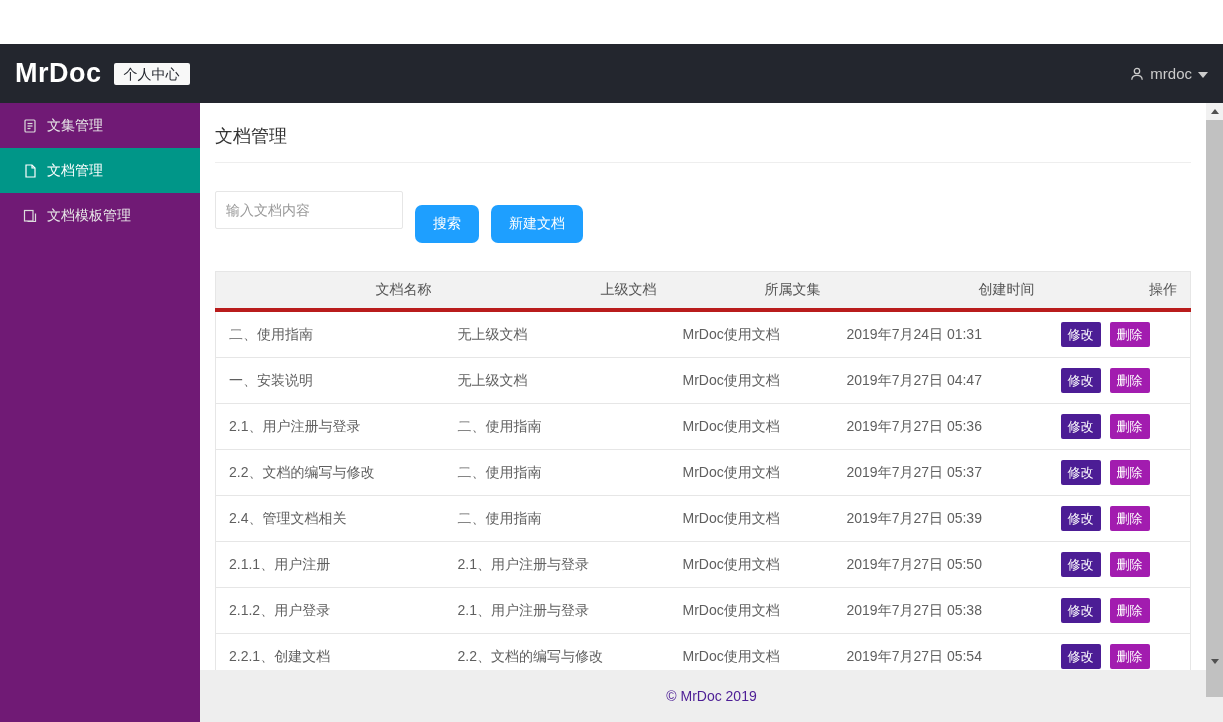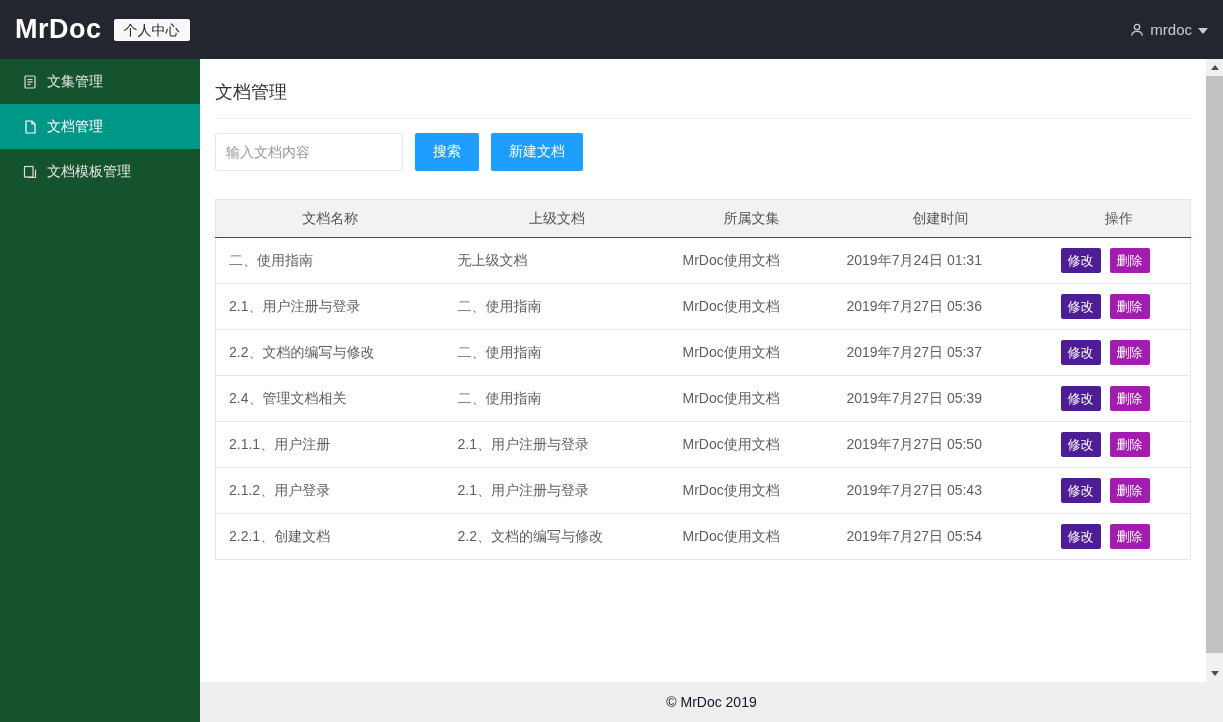--- a/index.html
+++ b/index.html
@@ -1,65 +1,65 @@
 <!DOCTYPE html>
 <html><head>
 <meta charset="utf-8">
 <style>
   * { margin:0; padding:0; box-sizing:border-box; }
   html,body { width:1223px; height:722px; overflow:hidden; }
   body { font-family:"Liberation Sans","DejaVu Sans",sans-serif; font-size:14px; color:#333; background:#fff; }
   .page { width:1223px; height:722px; display:flex; flex-direction:column; }
 
   
-  .topbar { height:59px; background:#23262E; display:flex; align-items:center; padding:1px 15px; flex:none; }
+  .topbar { height:59px; background:#23262E; display:flex; align-items:center; padding:1px 15px; flex:none;margin-top:44px; }
   .logo { color:#fff; font-size:27px; font-weight:bold; letter-spacing:0.5px; }
   .badge { margin-left:12px; background:#f8f8f8; color:#23262E; font-size:14px; padding:4px 10px; border-radius:2px; line-height:1; }
   .topbar-right { margin-left:auto; display:flex; align-items:center; color:#cccccc; font-size:15px; }
   .topbar-right .uname { margin:0 6px 0 5px; }
   .caret-down { width:0; height:0; border-left:5px solid transparent; border-right:5px solid transparent; border-top:6px solid #cccccc; display:inline-block; margin-top:2px; }
 
   
   .body-row { flex:1; display:flex; min-height:0; }
-  .sidebar { width:200px; background:#14532d; flex:none; padding-top:0; }
+  .sidebar { width:200px; background:#701a75; flex:none; padding-top:0; }
   .side-item { height:45px; display:flex; align-items:center; padding-left:22px; color:#e8e8e8; font-size:14px; cursor:pointer; }
   .side-item .sicon { width:16px; height:16px; margin-right:9px; flex:none; display:inline-flex; }
   .side-item.active { background:#009688; color:#fff; }
 
   .right-col { flex:1; display:flex; flex-direction:column; min-width:0; }
   .content-row { flex:1; display:flex; min-height:0; }
   .content { flex:1; background:#fff; padding:20px 15px 0 15px; overflow:hidden; }
 
   .page-title { font-size:18px; font-weight:normal; color:#333; line-height:26px; }
   .title-divider { border:none; border-bottom:1px solid #eeeeee; margin-top:13px; }
 
   .search-row { margin-top:14px; display:flex; align-items:center; }
   .search-input { width:188px; height:38px; border:1px solid #e6e6e6; border-radius:2px; padding:2px 10px; font-size:14px; color:#333; outline:none; font-family:inherit; }
   .search-input::placeholder { color:#999; }
-  .btn-blue { height:38px; margin-left:12px; background:#1E9FFF; color:#fff; border:none; border-radius:2px; font-size:14px; padding:0 18px; cursor:pointer; font-family:inherit; }
+  .btn-blue { height:38px; margin-left:12px; background:#1E9FFF; color:#fff; border:none; border-radius:7px; font-size:14px; padding:0 18px; cursor:pointer; font-family:inherit;margin-top:28px; }
 
   
   table.doc-table { width:100%; border-collapse:collapse; margin-top:28px; border:1px solid #e6e6e6; table-layout:fixed; }
-  .doc-table th { background:#f2f2f2; font-weight:normal; text-align:center; color:#555; font-size:14px; padding:9px 13px; height:38px; border-bottom:1px solid #b91c1c; }
+  .doc-table th { background:#f2f2f2; font-weight:normal; text-align:right; color:#555; font-size:14px; padding:9px 13px; height:38px; border-bottom:4px solid #b91c1c; }
   .doc-table td { padding:10px 13px; height:41px; font-size:14px; color:#5f5f5f; border-bottom:1px solid #e6e6e6; white-space:nowrap; overflow:hidden; }
   .mini-btn { display:inline-block; color:#fff; font-size:13px; line-height:1; padding:6px 7px; border-radius:2px; cursor:pointer; text-decoration:none; }
   .mini-btn.edit { background:#4c1d95; margin-right:9px; }
   .mini-btn.del  { background:#a21caf; }
 
   
   .scrollbar { width:17px; flex:none; background:#f1f1f1; position:relative; }
   .sb-arrow { position:absolute; left:0; width:17px; height:17px; display:flex; align-items:center; justify-content:center; cursor:pointer; }
   .sb-arrow.up { top:0; }
   .sb-arrow.down { bottom:0; }
   .tri-up { width:0; height:0; border-left:4px solid transparent; border-right:4px solid transparent; border-bottom:5px solid #505050; }
   .tri-down { width:0; height:0; border-left:4px solid transparent; border-right:4px solid transparent; border-top:5px solid #505050; }
   .sb-thumb { position:absolute; left:0; top:17px; width:17px; height:577px; background:#c1c1c1; cursor:pointer; }
 
   
-  .footer { height:40px; flex:none; background:#eeeeee; display:flex; align-items:center; justify-content:center; color:#0f172a; font-size:14px; }
+  .footer { height:52px; flex:none; background:#eeeeee; display:flex; align-items:center; justify-content:center; color:#4c1d95; font-size:14px; }
 </style>
 </head>
 <body>
 
 <div class="page">
 
   <header class="topbar">
     <span class="logo">MrDoc</span>
     <span class="badge">个人中心</span>
     <div class="topbar-right">
@@ -140,20 +140,27 @@
             </thead>
             <tbody>
                 <tr>
                   <td>二、使用指南</td>
                   <td>无上级文档</td>
                   <td>MrDoc使用文档</td>
                   <td>2019年7月24日 01:31</td>
                   <td><a class="mini-btn edit">修改</a><a class="mini-btn del">删除</a></td>
                 </tr>
                 <tr>
+                  <td>一、安装说明</td>
+                  <td>无上级文档</td>
+                  <td>MrDoc使用文档</td>
+                  <td>2019年7月27日 04:47</td>
+                  <td><a class="mini-btn edit">修改</a><a class="mini-btn del">删除</a></td>
+                </tr>
+                <tr>
                   <td>2.1、用户注册与登录</td>
                   <td>二、使用指南</td>
                   <td>MrDoc使用文档</td>
                   <td>2019年7月27日 05:36</td>
                   <td><a class="mini-btn edit">修改</a><a class="mini-btn del">删除</a></td>
                 </tr>
                 <tr>
                   <td>2.2、文档的编写与修改</td>
                   <td>二、使用指南</td>
                   <td>MrDoc使用文档</td>
@@ -171,21 +178,21 @@
                   <td>2.1.1、用户注册</td>
                   <td>2.1、用户注册与登录</td>
                   <td>MrDoc使用文档</td>
                   <td>2019年7月27日 05:50</td>
                   <td><a class="mini-btn edit">修改</a><a class="mini-btn del">删除</a></td>
                 </tr>
                 <tr>
                   <td>2.1.2、用户登录</td>
                   <td>2.1、用户注册与登录</td>
                   <td>MrDoc使用文档</td>
-                  <td>2019年7月27日 05:43</td>
+                  <td>2019年7月27日 05:38</td>
                   <td><a class="mini-btn edit">修改</a><a class="mini-btn del">删除</a></td>
                 </tr>
                 <tr>
                   <td>2.2.1、创建文档</td>
                   <td>2.2、文档的编写与修改</td>
                   <td>MrDoc使用文档</td>
                   <td>2019年7月27日 05:54</td>
                   <td><a class="mini-btn edit">修改</a><a class="mini-btn del">删除</a></td>
                 </tr>
               </tbody>

